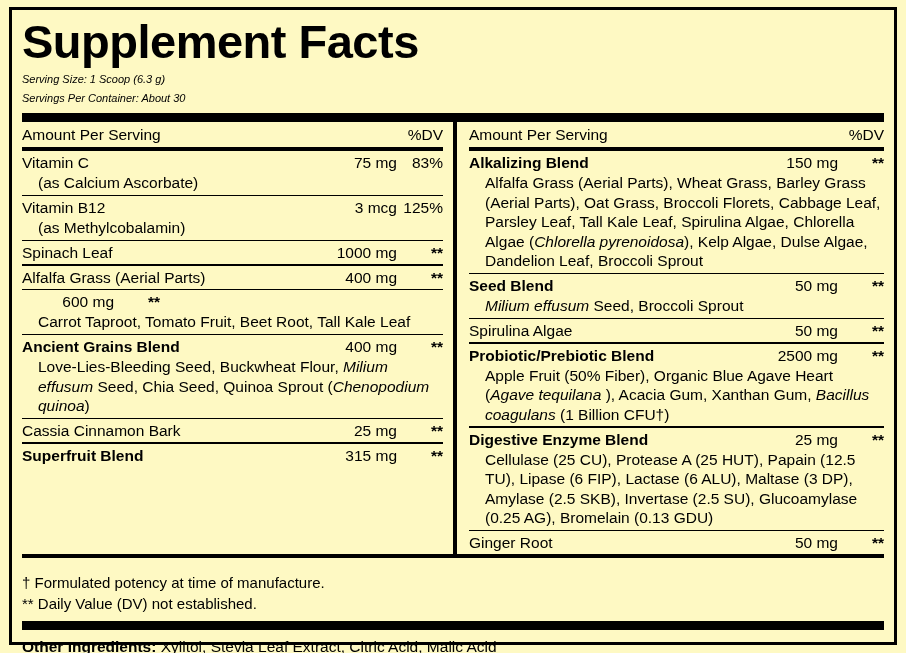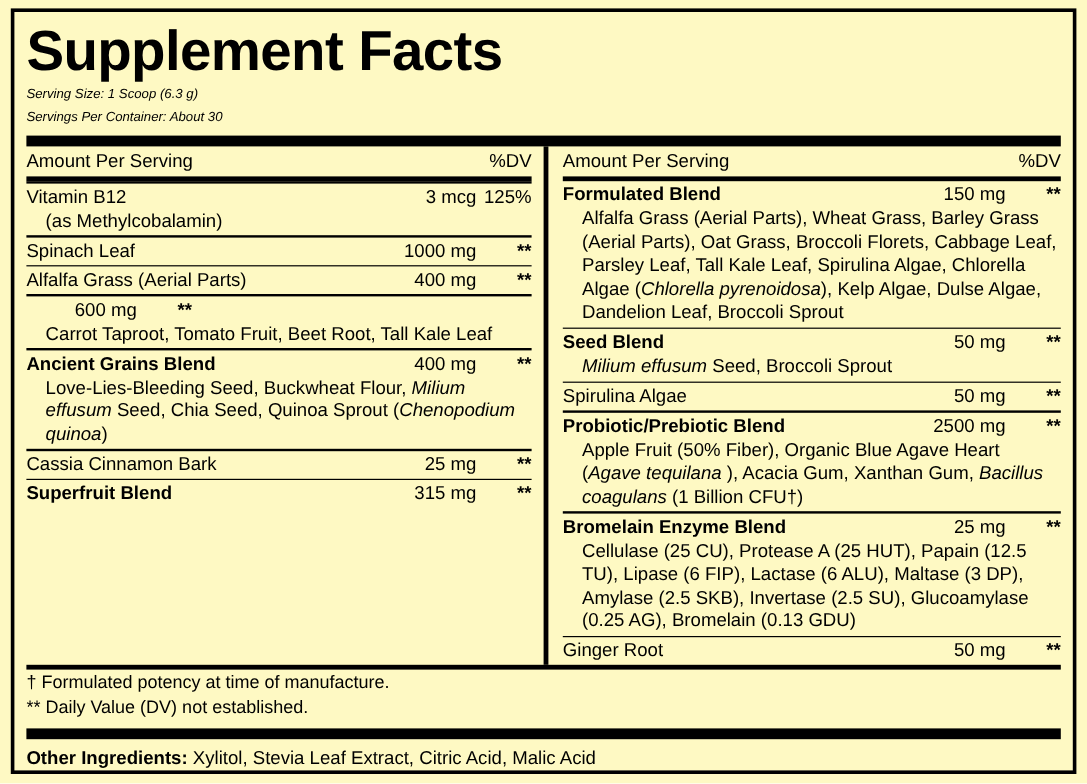--- a/index.html
+++ b/index.html
@@ -117,21 +117,21 @@
   .sub {
     font-size: 15.5px;
     line-height: 19.5px;
     padding-left: 16px;
     padding-top: 1px;
   }
   i { font-style: italic; }
   .footnotes {
     font-size: 15px;
     line-height: 21px;
-    padding: 0 0 2px 0;
+    padding: 14px 0 2px 0;
   }
   .other {
     font-size: 15.5px;
     line-height: 20px;
     padding-top: 7px;
     white-space: nowrap;
   }
   .other b { font-weight: bold; }
 </style>
 </head>
@@ -150,20 +150,28 @@
 
     <div class="columns">
 
       <div class="col col-left">
         <div class="hdr-row">
           <span>Amount Per Serving</span>
           <span>%DV</span>
         </div>
         <div class="rule-med"></div>
         <div id="left-rows">
+            <div class="row">
+              <div class="row-main">
+                <span class="nm">Vitamin C</span>
+                <span class="amt">75 mg</span>
+                <span class="dv">83%</span>
+              </div>
+              <div class="sub">(as Calcium Ascorbate)</div>
+            </div>
             <div class="rule-thin"></div>
             <div class="row">
               <div class="row-main">
                 <span class="nm">Vitamin B12</span>
                 <span class="amt">3 mcg</span>
                 <span class="dv">125%</span>
               </div>
               <div class="sub">(as Methylcobalamin)</div>
             </div>
             <div class="rule-thin"></div>
@@ -220,21 +228,21 @@
 
       <div class="col col-right">
         <div class="hdr-row">
           <span>Amount Per Serving</span>
           <span>%DV</span>
         </div>
         <div class="rule-med"></div>
         <div id="right-rows">
             <div class="row">
               <div class="row-main">
-                <span class="nm bold">Formulated Blend</span>
+                <span class="nm bold">Alkalizing Blend</span>
                 <span class="amt">150 mg</span>
                 <span class="dv stars">**</span>
               </div>
               <div class="sub">Alfalfa Grass (Aerial Parts), Wheat Grass, Barley Grass (Aerial Parts), Oat Grass, Broccoli Florets, Cabbage Leaf, Parsley Leaf, Tall Kale Leaf, Spirulina Algae, Chlorella Algae (<i>Chlorella pyrenoidosa</i>), Kelp Algae, Dulse Algae, Dandelion Leaf, Broccoli Sprout</div>
             </div>
             <div class="rule-thin"></div>
             <div class="row">
               <div class="row-main">
                 <span class="nm bold">Seed Blend</span>
                 <span class="amt">50 mg</span>
@@ -255,21 +263,21 @@
               <div class="row-main">
                 <span class="nm bold">Probiotic/Prebiotic Blend</span>
                 <span class="amt">2500 mg</span>
                 <span class="dv stars">**</span>
               </div>
               <div class="sub">Apple Fruit (50% Fiber), Organic Blue Agave Heart (<i>Agave tequilana</i> ), Acacia Gum, Xanthan Gum, <i>Bacillus coagulans</i> (1 Billion CFU†)</div>
             </div>
             <div class="rule-thin"></div>
             <div class="row">
               <div class="row-main">
-                <span class="nm bold">Bromelain Enzyme Blend</span>
+                <span class="nm bold">Digestive Enzyme Blend</span>
                 <span class="amt">25 mg</span>
                 <span class="dv stars">**</span>
               </div>
               <div class="sub">Cellulase (25 CU), Protease A (25 HUT), Papain (12.5 TU), Lipase (6 FIP), Lactase (6 ALU), Maltase (3 DP), Amylase (2.5 SKB), Invertase (2.5 SU), Glucoamylase (0.25 AG), Bromelain (0.13 GDU)</div>
             </div>
             <div class="rule-thin"></div>
             <div class="row">
               <div class="row-main">
                 <span class="nm">Ginger Root</span>
                 <span class="amt">50 mg</span>

